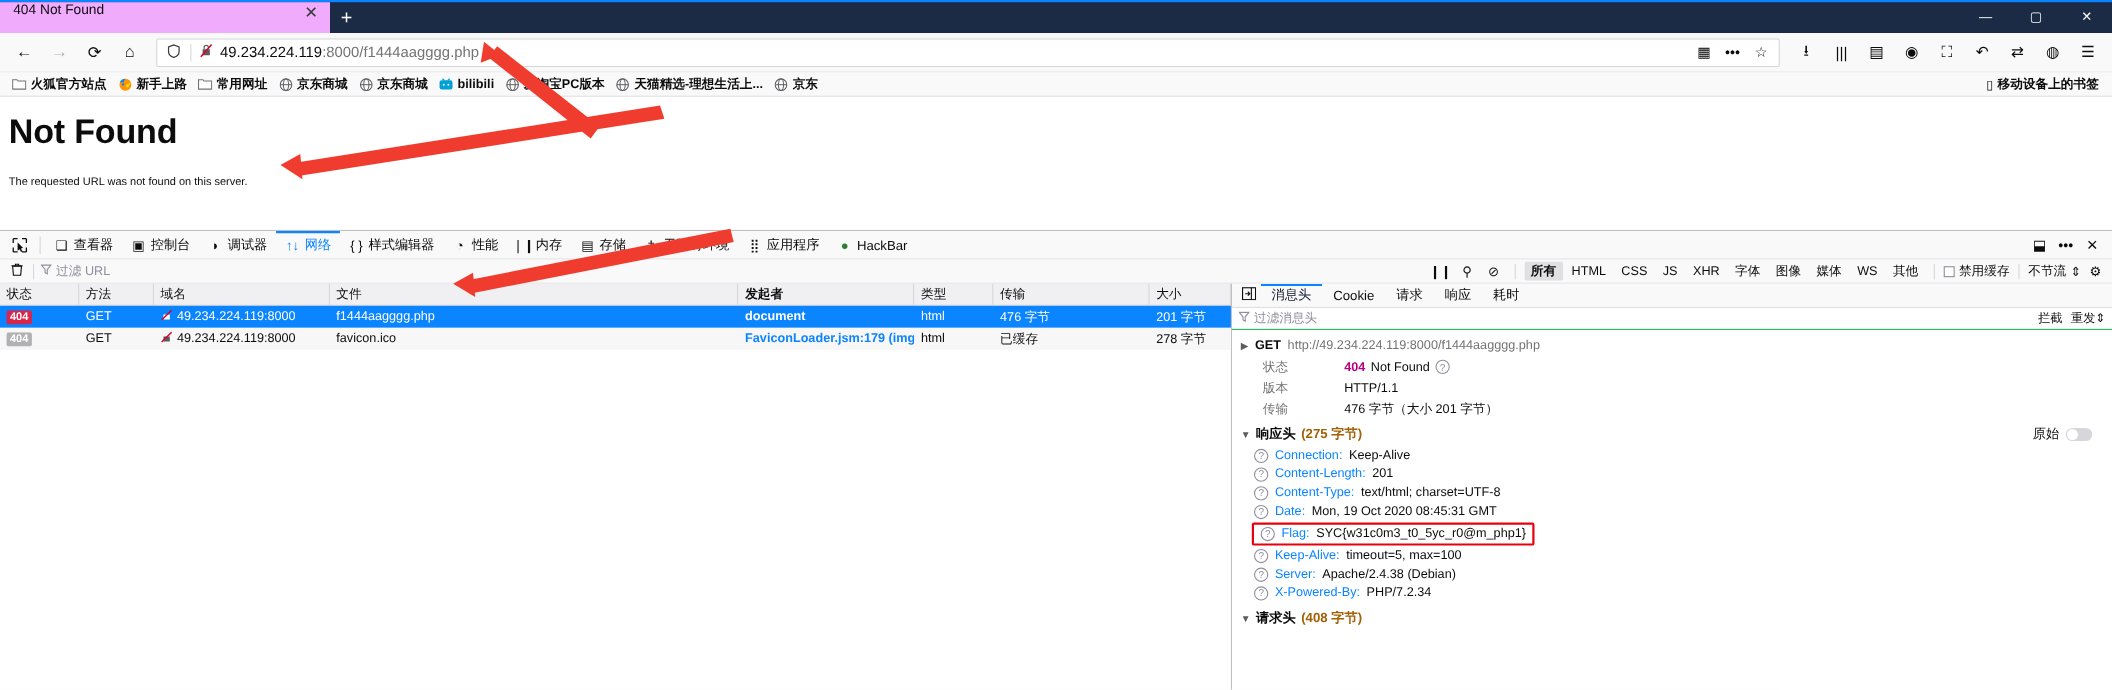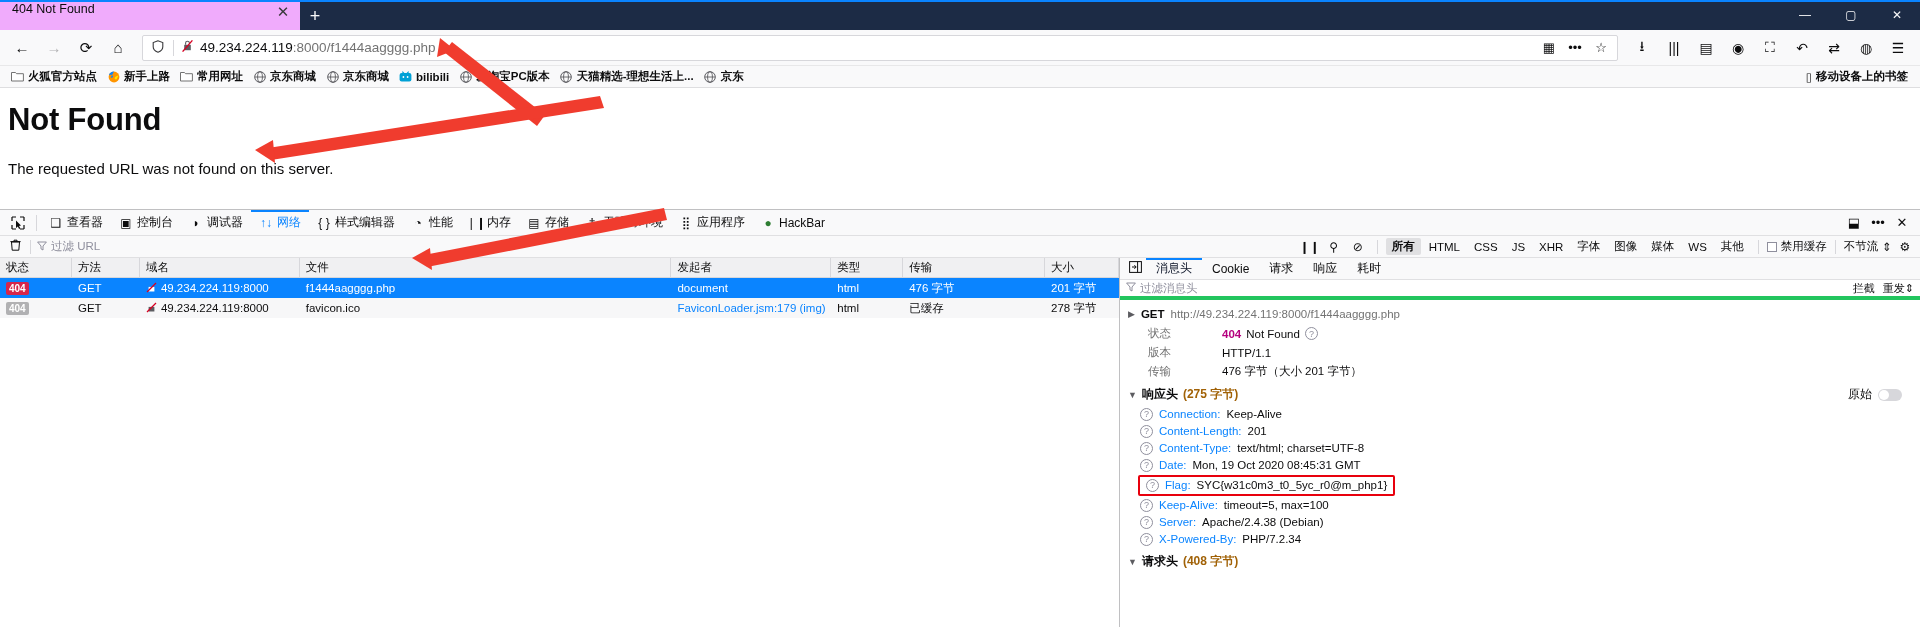--- a/index.html
+++ b/index.html
@@ -47,21 +47,21 @@
   
   .bookmarks{height:22px;background:#f9f9fa;display:flex;align-items:center;padding:0 6px;
              border-bottom:1px solid #dedee0;font-size:11.5px;color:#0c0c0d;font-weight:bold;}
   .bm{display:flex;align-items:center;gap:4px;padding:1px 5px;white-space:nowrap;}
   .bm .ico{width:13px;height:13px;display:inline-flex;align-items:center;justify-content:center;font-size:11px;}
   .bm-right{margin-left:auto;display:flex;align-items:center;gap:4px;padding-right:6px;}
 
   
   .page{height:121px;background:#fff;padding:14px 8px 0 8px;}
   .page h1{font-size:31px;margin:0 0 22px 0;font-weight:bold;letter-spacing:-0.2px;}
-  .page p{font-size:15px;margin:0;}
+  .page p{font-size:10px;margin:0;}
 
   
   .devtools{border-top:1px solid #c0c0c2;background:#f9f9fa;height:accent;}
   .dt-tabs{height:26px;display:flex;align-items:center;background:#f9f9fa;
            border-bottom:1px solid #e0e0e2;padding-left:4px;}
   .dt-picker{width:28px;height:24px;display:flex;align-items:center;justify-content:center;color:#0c0c0d;}
   .dt-divider{width:1px;height:16px;background:#d7d7db;margin:0 4px;}
   .dt-tab{display:flex;align-items:center;gap:4px;padding:0 8px;height:25px;font-size:12px;color:#0c0c0d;white-space:nowrap;}
   .dt-tab .g{display:inline-flex;width:14px;justify-content:center;font-size:12px;}
   .dt-tab.active{color:#0a84ff;box-shadow:inset 0 2px 0 #0a84ff;}
@@ -85,37 +85,37 @@
   .dt-body{display:flex;height:376px;}
   .netlist{width:1120px;border-right:1px solid #c0c0c2;background:#fff;}
   .nl-head{display:flex;height:20px;background:#f0f0f2;border-bottom:1px solid #d7d7db;
            font-size:11.5px;color:#0c0c0d;}
   .nl-head div{padding:2px 6px;border-right:1px solid #d7d7db;overflow:hidden;white-space:nowrap;}
   .nl-row{display:flex;height:20px;font-size:11.5px;align-items:center;}
   .nl-row div{padding:0 6px;overflow:hidden;white-space:nowrap;display:flex;align-items:center;}
   .nl-row.sel{background:#0a84ff;color:#fff;}
   .nl-row.alt{background:#f7f7f8;color:#0c0c0d;}
   .c-status{width:72px;} .c-method{width:68px;} .c-domain{width:160px;}
-  .c-file{width:372px;} .c-init{width:160px;} .c-type{width:72px;}
+  .c-file{width:372px;} .c-init{width:160px;font-weight:bold;} .c-type{width:72px;}
   .c-transfer{width:142px;} .c-size{width:74px;}
   .badge404{background:#ff0039;color:#fff;font-size:10px;padding:0 3px;border-radius:2px;
             font-weight:bold;line-height:13px;}
   .badge404.cached{background:#b1b1b3;color:#fff;}
   .nl-row.sel .badge404{background:#d7264b;}
   .shield-sm{color:#d70022;margin-right:4px;font-size:11px;}
 
   
   .details{flex:1;background:#fff;display:flex;flex-direction:column;min-width:0;}
   .d-tabs{height:22px;display:flex;align-items:center;border-bottom:1px solid #e0e0e2;
           background:#f9f9fa;padding-left:4px;font-size:12px;}
   .d-tab{padding:0 10px;height:21px;display:flex;align-items:center;color:#0c0c0d;white-space:nowrap;}
   .d-tab.active{color:#0f172a;box-shadow:inset 0 2px 0 #0a84ff;}
   .d-icon{width:22px;text-align:center;color:#0c0c0d;}
   .d-filter{height:20px;display:flex;align-items:center;gap:4px;padding-left:6px;
-            border-bottom:4px solid #22c55e;color:#8f8f9d;font-size:11.5px;background:#fff;}
+            border-bottom:1px solid #22c55e;color:#8f8f9d;font-size:11.5px;background:#fff;}
   .d-filter-right{margin-left:auto;padding-right:6px;display:flex;gap:8px;color:#0c0c0d;font-size:11px;}
   .d-scroll{flex:1;overflow:hidden;padding:4px 0 0 0;font-size:11.5px;}
   .d-url{display:flex;align-items:center;gap:6px;padding:4px 8px;}
   .tri{color:#5c5c61;font-size:9px;}
   .d-url .m{font-weight:bold;color:#0c0c0d;}
   .d-url .u{color:#737373;white-space:nowrap;overflow:hidden;}
   .kv{display:flex;padding:2px 8px 2px 28px;}
   .kv .k{width:74px;color:#737373;}
   .kv .v{color:#0c0c0d;display:flex;align-items:center;gap:5px;}
   .status404{color:#b5007f;font-weight:bold;}

